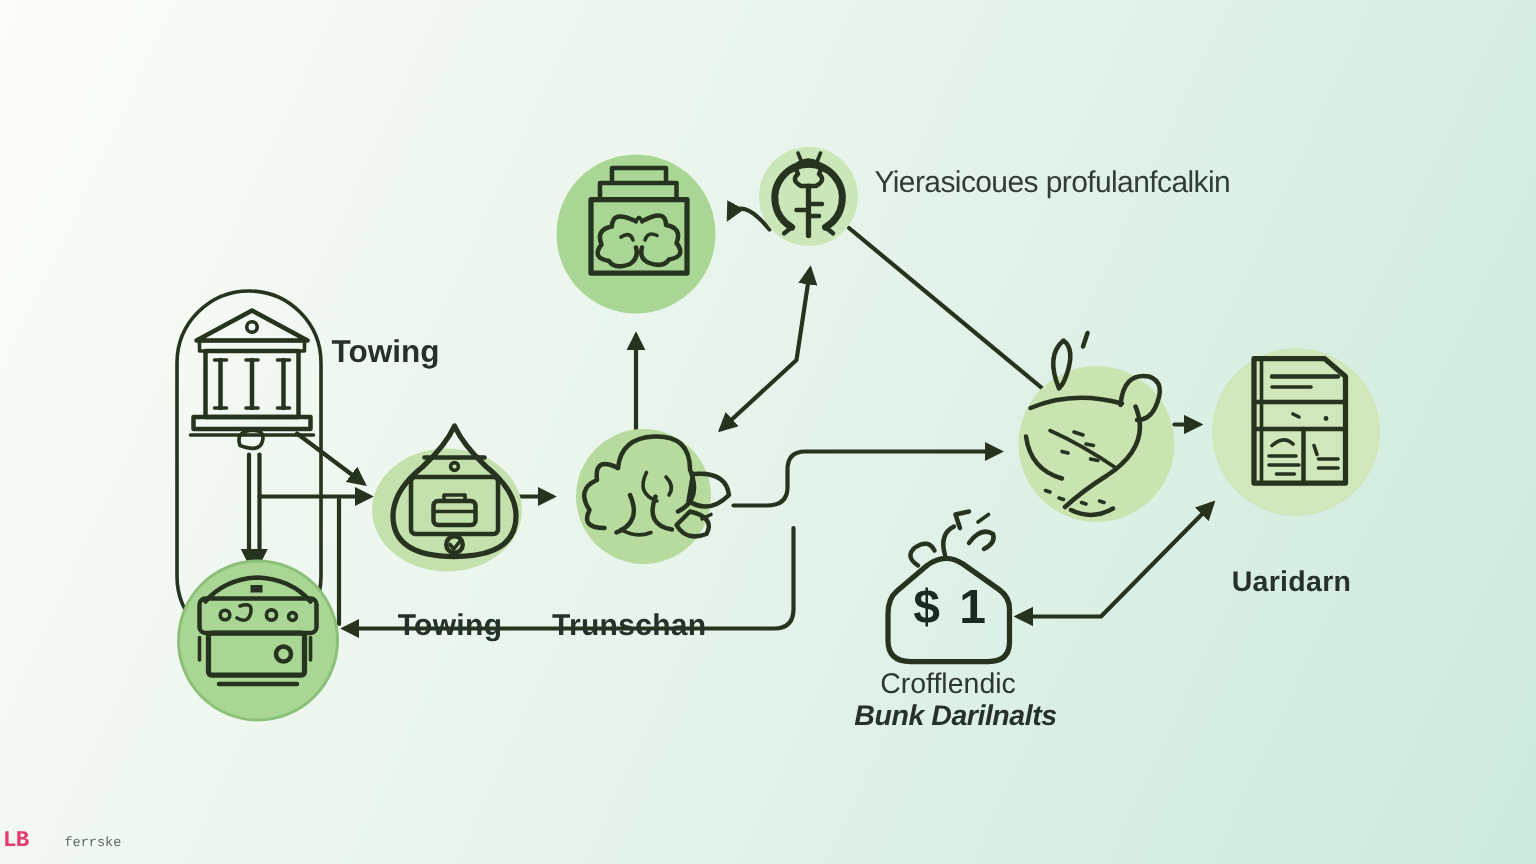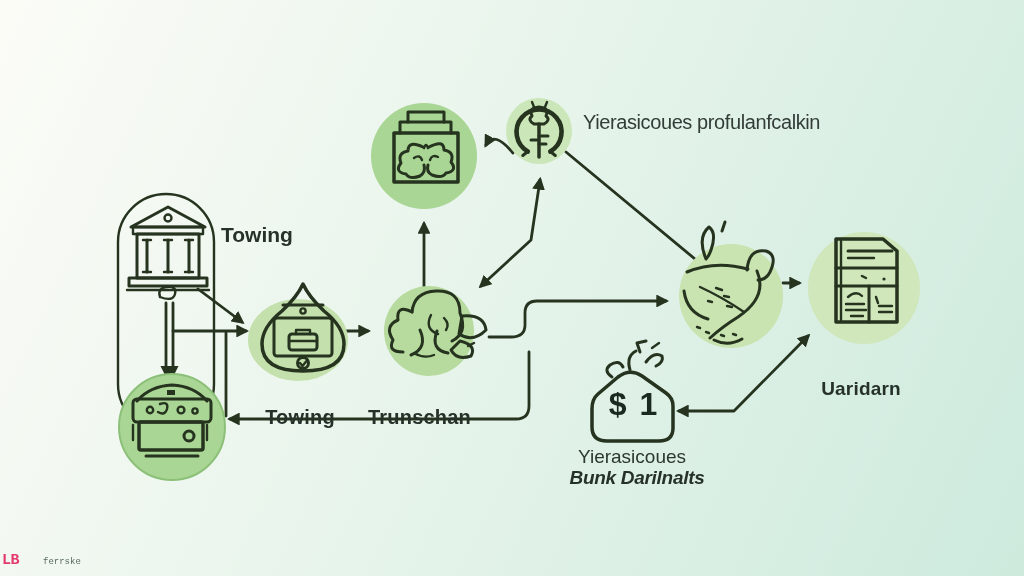--- a/index.html
+++ b/index.html
@@ -189,21 +189,21 @@
       </g>
     </g>
   </svg>
 
   <div class="lbl lbl-candcan">Towing</div>
   <div class="lbl lbl-croff">Yierasicoues profulanfcalkin</div>
   <div class="lbl lbl-node lbl-towing">Towing</div>
   <div class="lbl lbl-node lbl-trunschan">Trunschan</div>
   <div class="lbl lbl-node lbl-uaridarn">Uaridarn</div>
   <div class="lbl lbl-bagvalue">$ 1</div>
-  <div class="lbl lbl-yier">Yierasicoues</div>
+  <div class="lbl lbl-yier">Crofflendic</div>
   <div class="lbl lbl-bunk">Bunk Darilnalts</div>
 
   <div class="watermark">
     <span class="wm-logo">LB</span>
     <span class="wm-note">ferrske</span>
   </div>
 
 </div>
 
 </body></html>

